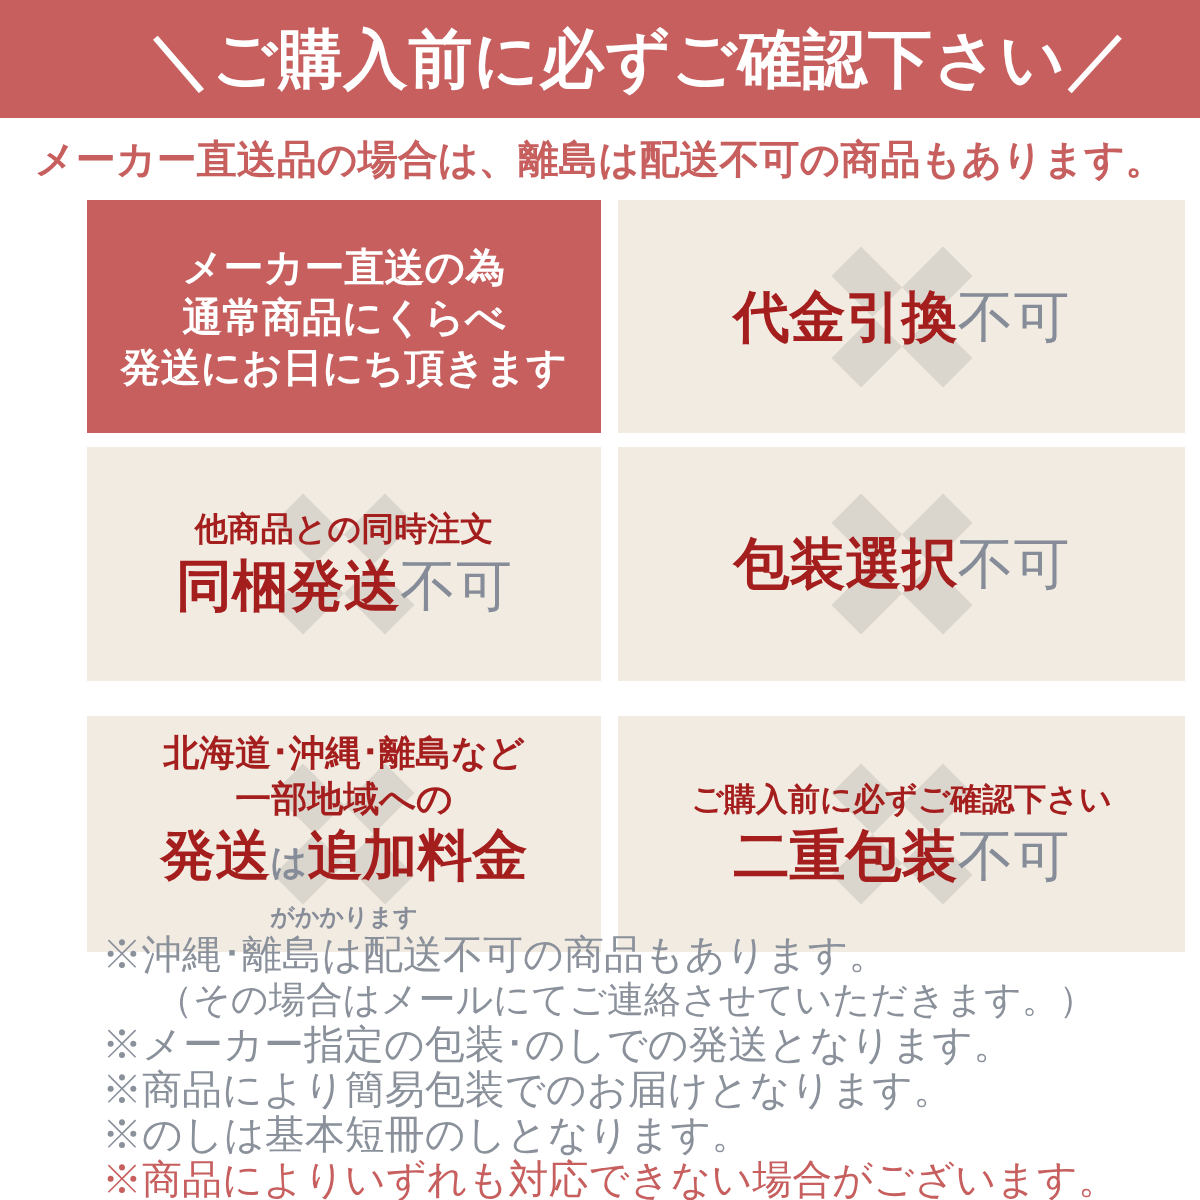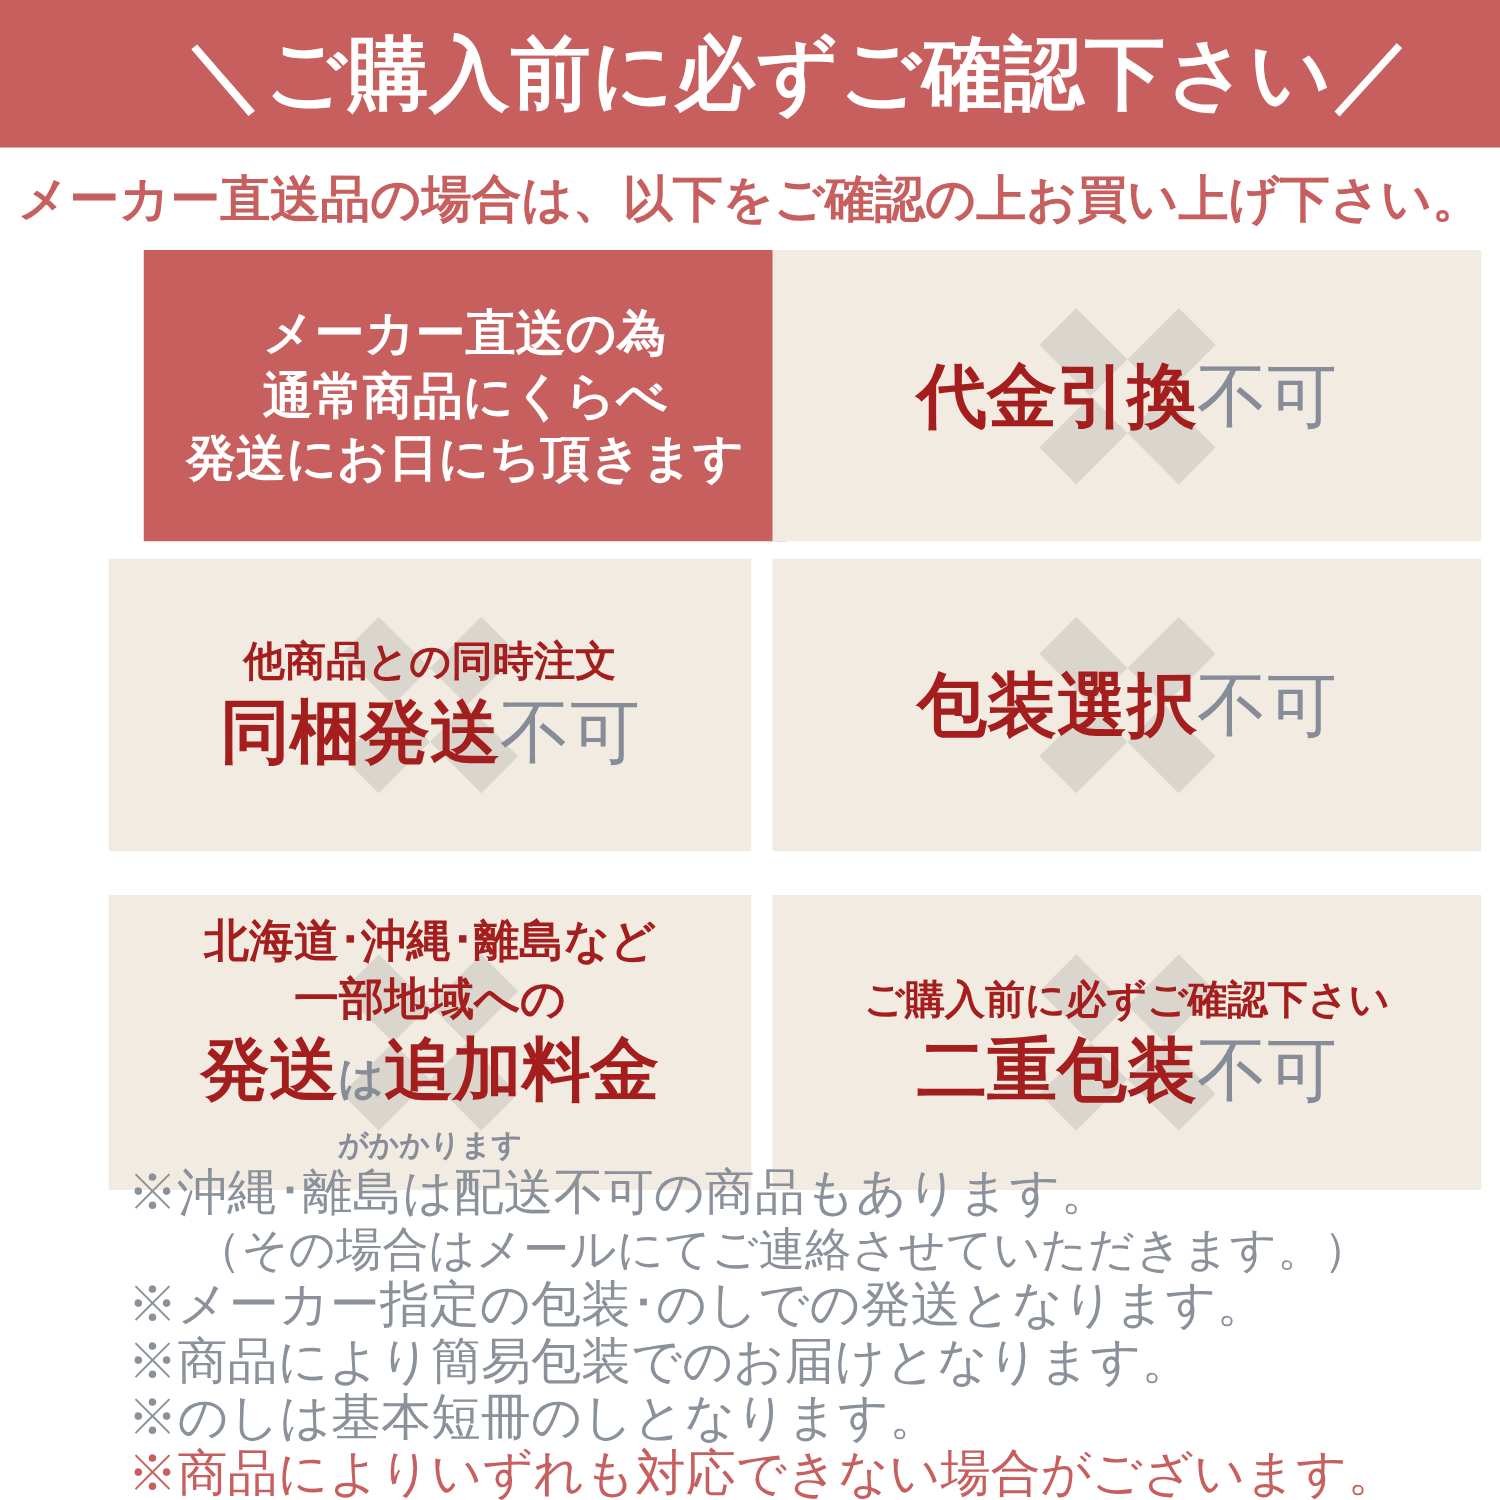--- a/index.html
+++ b/index.html
@@ -20,21 +20,21 @@
     position:absolute;left:0;top:124px;width:1200px;height:70px;
     display:flex;align-items:center;justify-content:center;
     color:#c75f5f;font-size:40px;font-weight:600;white-space:nowrap;
   }
   
   .box{
     position:absolute;display:flex;flex-direction:column;align-items:center;
     justify-content:center;text-align:center;overflow:hidden;
   }
   .beige{background:#f2ebe2;}
-  .redbox{background:#c75f5f;margin-left:28px;}
+  .redbox{background:#c75f5f;}
   .col1{left:87px;width:514px;}
   .col2{left:618px;width:567px;}
   .row1{top:200px;height:233px;}
   .row2{top:447px;height:234px;}
   .row3{top:716px;height:236px;}
   .cross{
     position:absolute;left:50%;top:50%;transform:translate(-50%,-50%);
     width:170px;height:164px;
   }
   .cross path{fill:#dbd6cd;}
@@ -55,21 +55,21 @@
   .note.paren{padding-left:54px;font-size:37px;}
   .note.red{color:#c75f5f;}
 </style>
 </head>
 <body>
 
 <div class="banner">
   <div class="title">＼ご購入前に必ずご確認下さい／</div>
 </div>
 
-<div class="subtitle">メーカー直送品の場合は、以下をご確認の上お買い上げ下さい。</div>
+<div class="subtitle">メーカー直送品の場合は、離島は配送不可の商品もあります。</div>
 
 <div class="box redbox col1 row1">
   <div class="content">
     <div class="lead-line">メーカー直送の為</div>
     <div class="lead-line">通常商品にくらべ</div>
     <div class="lead-line">発送にお日にち頂きます</div>
   </div>
 </div>
 
 <div class="box beige col2 row1">

